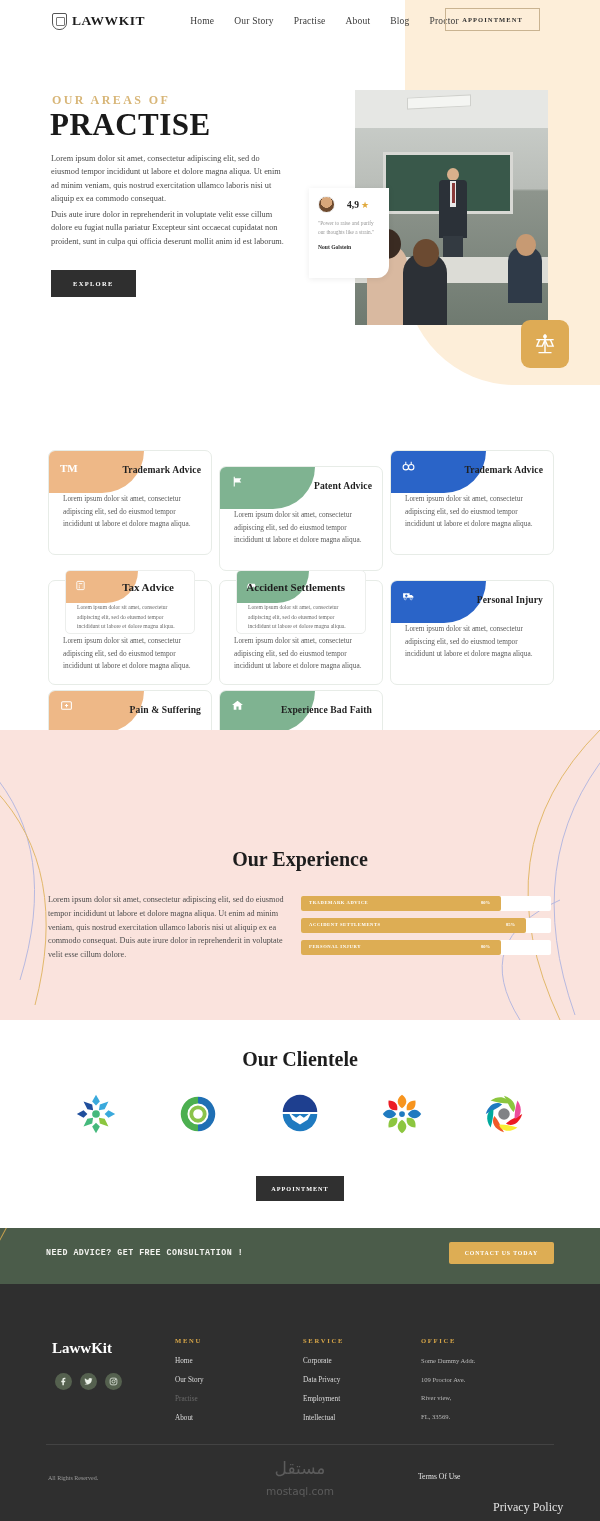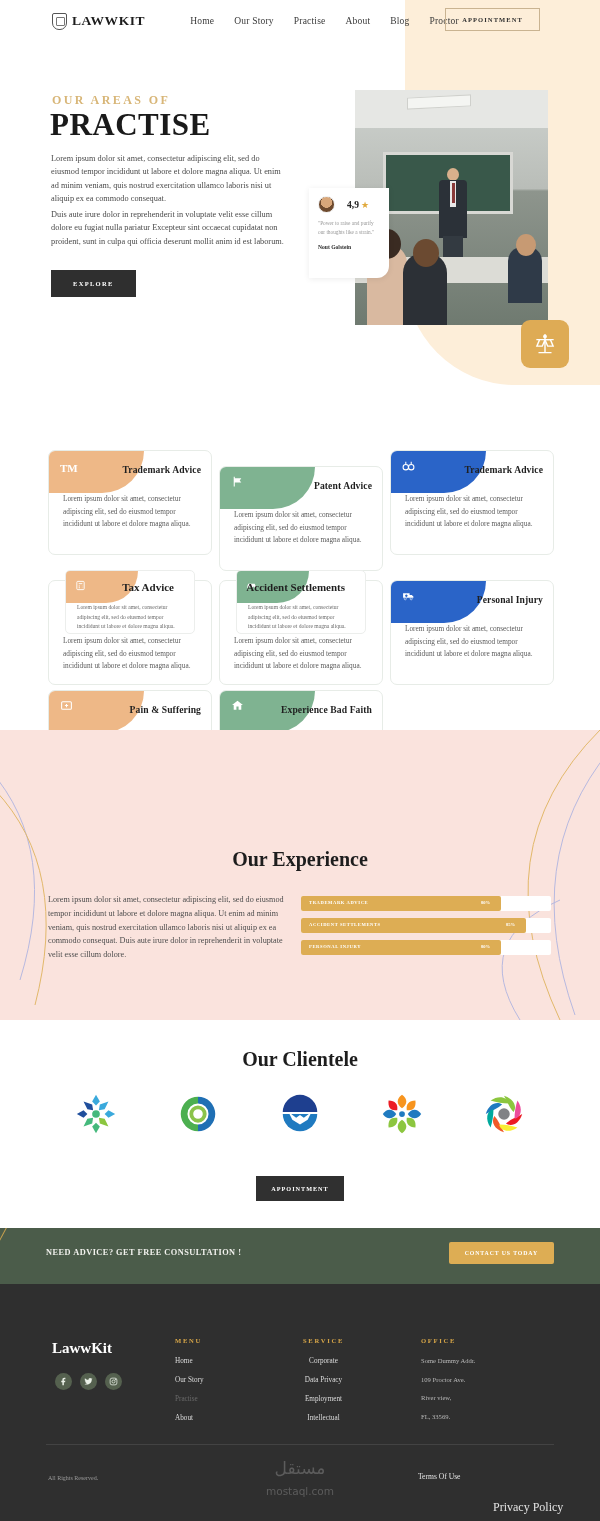--- a/index.html
+++ b/index.html
@@ -174,40 +174,40 @@
   }
 
   
   .cta {
     position:absolute; left:0; top:1228px; width:600px; height:56px;
     background:#4b5c4a; overflow:hidden;
   }
   .cta-line { position:absolute; left:-6px; top:-8px; width:40px; height:70px; border-left:1.2px solid #c9a14e; transform:rotate(28deg); }
   .cta-text {
     position:absolute; left:46px; top:20px;
-    font-size:8.3px; letter-spacing:.5px; color:#f2f2ee; font-weight:bold;
+    font-size:8.3px; letter-spacing:.5px; color:#f2f2ee; font-weight:bold;font-family:Liberation Mono, monospace;
   }
   .cta-btn {
     position:absolute; right:46px; top:14px;
     background:#ddad54; color:#fff; border:none; padding:8px 16px;
     font-size:5.8px; letter-spacing:.9px; font-weight:bold; border-radius:2px;
     font-family:"Liberation Serif",serif;
   }
 
   
   .footer { position:absolute; left:0; top:1284px; width:600px; height:237px; background:#2f2f2f; }
   .f-logo { position:absolute; left:52px; top:56px; font-size:15px; font-weight:bold; color:#fff; }
   .f-social { position:absolute; left:55px; top:89px; display:flex; gap:8px; }
   .soc {
     width:17px; height:17px; border-radius:50%; background:#55614f;
     display:flex; align-items:center; justify-content:center; color:#e9efe6;
   }
   .f-col { position:absolute; top:53px; }
   .f-col.menu { left:175px; }
-  .f-col.service { left:303px;text-align:center; }
+  .f-col.service { left:303px; }
   .f-col.office { left:421px; }
   .f-h { font-size:6.6px; letter-spacing:1.7px; font-weight:bold; color:#d7a648; margin-bottom:13px; }
   .f-l { font-size:7.2px; color:#dcdcdc; margin-bottom:11px; text-decoration:none; display:block; }
   .f-l.muted { color:#6a6a6a; }
   .f-addr { font-size:6.6px; color:#b9b9b9; margin-bottom:10px; line-height:1.3; }
   .f-div { position:absolute; left:46px; top:160px; width:508px; height:1px; background:#434343; }
   .f-rights { position:absolute; left:48px; top:1475px; font-size:6px; color:#9a9a9a; }
   .f-terms { position:absolute; left:418px; top:1472px; font-size:7.6px; color:#e4e4e4; text-decoration:none; }
   .f-priv  { position:absolute; left:493px; top:1500px; font-size:12px; color:#e4e4e4; text-decoration:none; }
   .wm { position:absolute; left:0; top:1458px; width:600px; text-align:center; color:#5c5c5c; }

